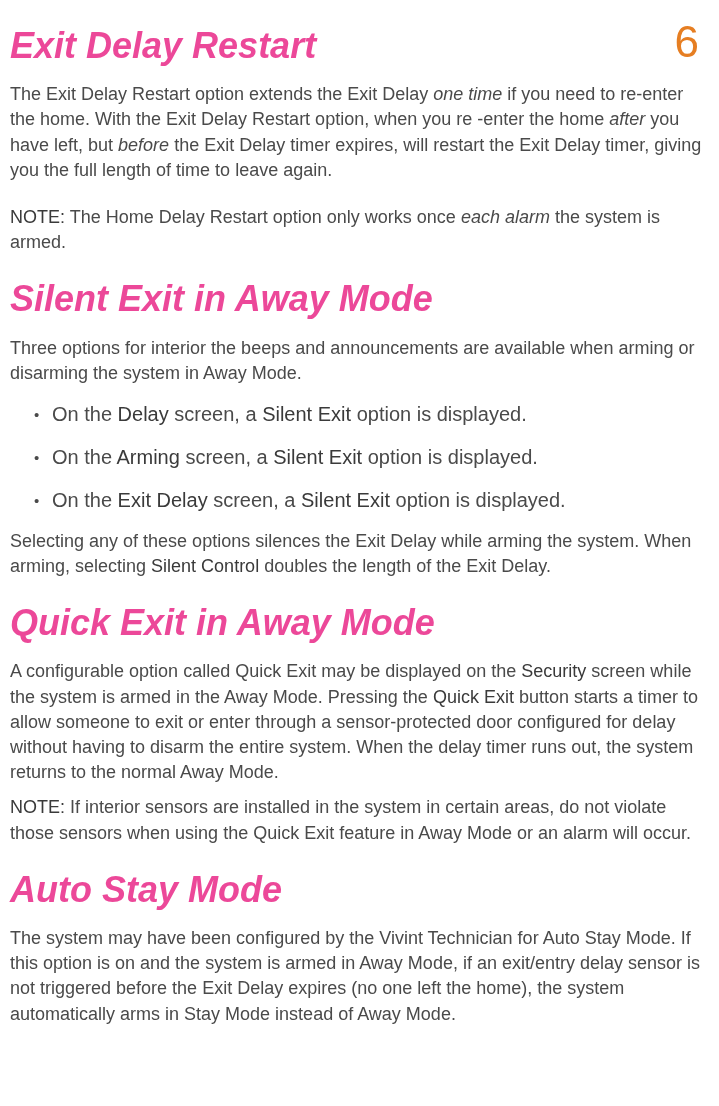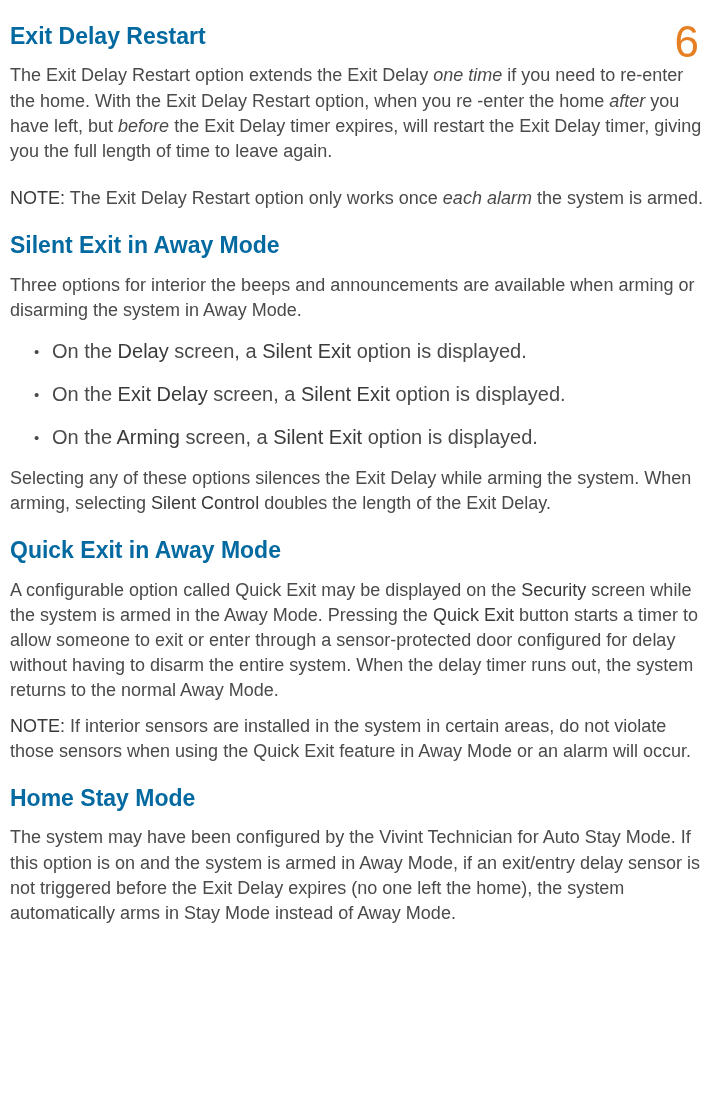--- a/index.html
+++ b/index.html
@@ -17,25 +17,26 @@
     }
     .page-number {
       position: absolute;
       top: 10px;
       right: 20px;
       color: #e67e22;
       font-size: 44px;
       font-weight: 400;
     }
     h2.section-heading {
-      color: #0369a1;
-      font-size: 23px;
+      color: #ec4899;
+      font-size: 36px;
       font-weight: bold;
       margin-top: 8px;
       margin-bottom: 10px;
+      font-style: italic;
     }
     h2.section-heading.first {
       margin-top: 10px;
     }
     h2.section-heading.spacer-top {
       margin-top: 14px;
     }
     p.body-text {
       font-size: 18px;
       color: #4a4a4a;
@@ -86,49 +87,49 @@
 <body>
 
 <div class="page-number">6</div>
 
 <div class="section">
   <h2 class="section-heading first">Exit Delay Restart</h2>
   <p class="body-text">
     <span>The Exit Delay Restart option extends the Exit Delay </span><span class="italic">one time</span><span> if you need to re-enter the home. With the Exit Delay Restart option, when you re ‑enter the home </span><span class="italic">after</span><span> you have left, but </span><span class="italic">before</span><span> the Exit Delay timer expires, will restart the Exit Delay timer, giving you the full length of time to leave again.</span>
   </p>
   <p class="note">
-    <span class="bold">NOTE:</span><span> The Exit Delay Restart option only works once </span><span class="italic">each alarm</span><span> the system is armed.</span>
+    <span class="bold">NOTE:</span><span> The Home Delay Restart option only works once </span><span class="italic">each alarm</span><span> the system is armed.</span>
   </p>
 </div>
 
 <div class="section">
   <h2 class="section-heading spacer-top">Silent Exit in Away Mode</h2>
   <p class="body-text">Three options for interior the beeps and announcements are available when arming or disarming the system in Away Mode.</p>
   <ul class="bullet-list">
     <li>
       <span>On the </span><span class="bold">Delay</span><span> screen, a </span><span class="bold">Silent Exit</span><span> option is displayed.</span>
     </li>
     <li>
-      <span>On the </span><span class="bold">Exit Delay</span><span> screen, a </span><span class="bold">Silent Exit</span><span> option is displayed.</span>
+      <span>On the </span><span class="bold">Arming</span><span> screen, a </span><span class="bold">Silent Exit</span><span> option is displayed.</span>
     </li>
     <li>
-      <span>On the </span><span class="bold">Arming</span><span> screen, a </span><span class="bold">Silent Exit</span><span> option is displayed.</span>
+      <span>On the </span><span class="bold">Exit Delay</span><span> screen, a </span><span class="bold">Silent Exit</span><span> option is displayed.</span>
     </li>
   </ul>
   <p class="body-text">
     <span>Selecting any of these options silences the Exit Delay while arming the system. When arming, selecting </span><span class="bold">Silent Control</span><span> doubles the length of the Exit Delay.</span>
   </p>
 </div>
 
 <div class="section">
   <h2 class="section-heading">Quick Exit in Away Mode</h2>
   <p class="body-text">
     <span>A configurable option called Quick Exit may be displayed on the </span><span class="bold">Security</span><span> screen while the system is armed in the Away Mode. Pressing the </span><span class="bold">Quick Exit</span><span> button starts a timer to allow someone to exit or enter through a sensor-protected door configured for delay without having to disarm the entire system. When the delay timer runs out, the system returns to the normal Away Mode.</span>
   </p>
   <p class="note less-top">
     <span class="bold">NOTE:</span><span> If interior sensors are installed in the system in certain areas, do not violate those sensors when using the Quick Exit feature in Away Mode or an alarm will occur.</span>
   </p>
 </div>
 
 <div class="section">
-  <h2 class="section-heading">Home Stay Mode</h2>
+  <h2 class="section-heading">Auto Stay Mode</h2>
   <p class="body-text">The system may have been configured by the Vivint Technician for Auto Stay Mode. If this option is on and the system is armed in Away Mode, if an exit/entry delay sensor is not triggered before the Exit Delay expires (no one left the home), the system automatically arms in Stay Mode instead of Away Mode.</p>
 </div>
 
 </body></html>

